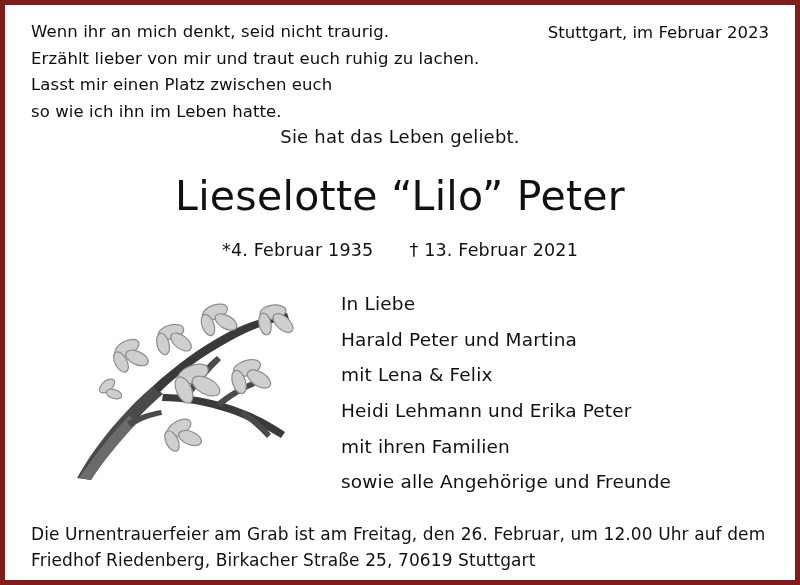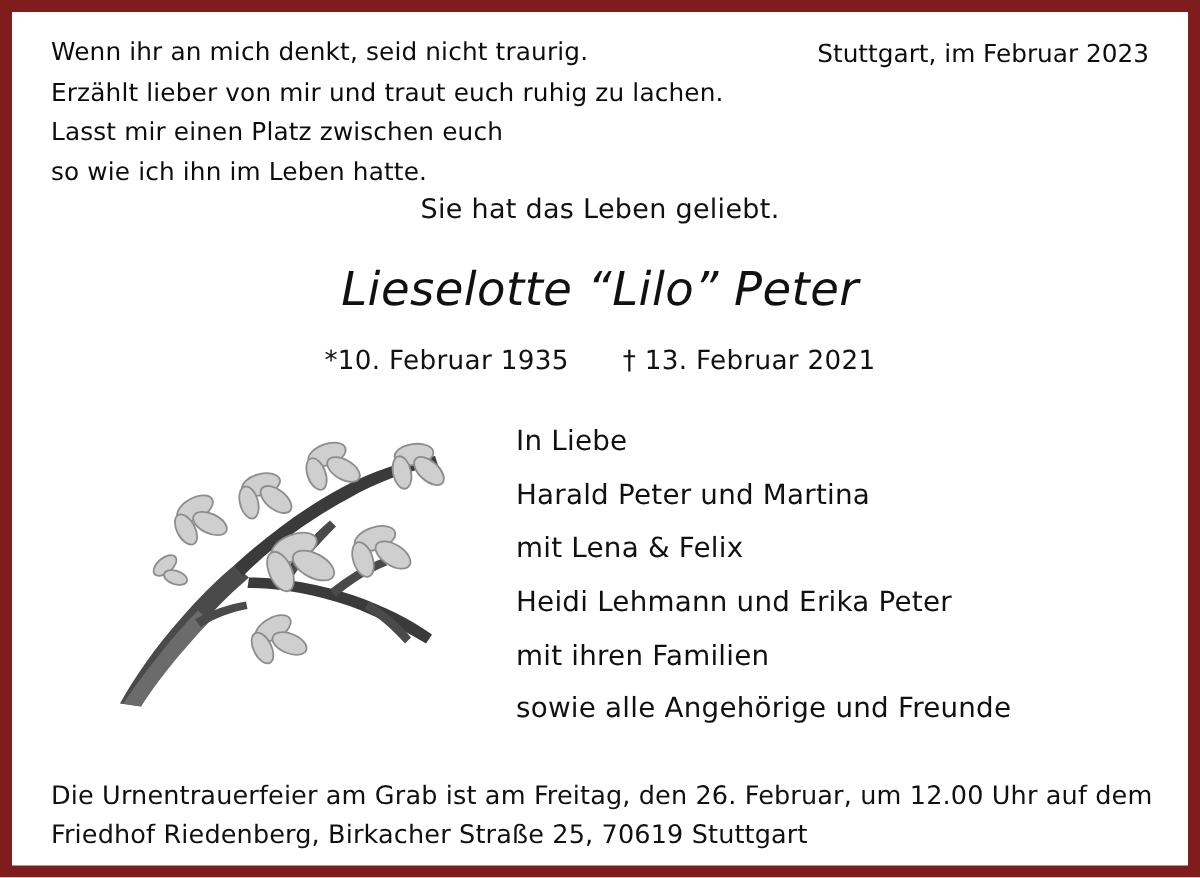--- a/index.html
+++ b/index.html
@@ -12,21 +12,21 @@
     height: 585px;
     font-family: "DejaVu Sans", sans-serif;
     color: #111111;
   }
   .obituary {
     position: relative;
     box-sizing: border-box;
     width: 800px;
     height: 585px;
     background: #ffffff;
-    border: 8px solid #7f1d1d;
+    border: 5px solid #7f1d1d;
     overflow: hidden;
   }
   .inner {
     position: relative;
     box-sizing: border-box;
     width: 100%;
     height: 100%;
     padding: 14px 26px 10px 26px;
   }
 
@@ -54,25 +54,24 @@
 
   
   .center-block {
     text-align: center;
   }
   .loved-life {
     font-size: 18px;
     letter-spacing: .2px;
   }
   .name {
-    font-size: 31px;
+    font-size: 41px;
     margin-top: 25px;
     letter-spacing: .3px;
     white-space: nowrap;
-    font-style: italic;
   }
   .born-name {
     font-size: 19px;
     margin-top: 18px;
     letter-spacing: .2px;
   }
   .dates {
     font-size: 17.5px;
     margin-top: 20px;
     letter-spacing: .2px;
@@ -128,21 +127,21 @@
 Erzählt lieber von mir und traut euch ruhig zu lachen.
 Lasst mir einen Platz zwischen euch
 so wie ich ihn im Leben hatte.</div>
       <div class="place-date">Stuttgart, im Februar 2023</div>
     </div>
 
     <div class="center-block">
       <div class="loved-life">Sie hat das Leben geliebt.</div>
       <div class="name">Lieselotte “Lilo” Peter</div>
       <div class="dates">
-        <span>*10. Februar 1935</span><span class="gap"></span><span>† 13. Februar 2021</span>
+        <span>*4. Februar 1935</span><span class="gap"></span><span>† 13. Februar 2021</span>
       </div>
     </div>
 
     <div class="middle">
       <div class="art">
         <svg viewBox="0 0 260 200" width="260" height="200" aria-hidden="true">
 
           <path d="M10 196 C 20 178, 34 158, 50 140 C 62 126, 74 114, 86 104 L 96 112 C 82 124, 68 138, 56 154 C 42 172, 30 188, 24 198 Z" fill="#4a4a4a"></path>
           <path d="M12 196 C 26 176, 44 152, 62 134 L 70 141 C 52 160, 34 182, 24 198 Z" fill="#6b6b6b"></path>
 

